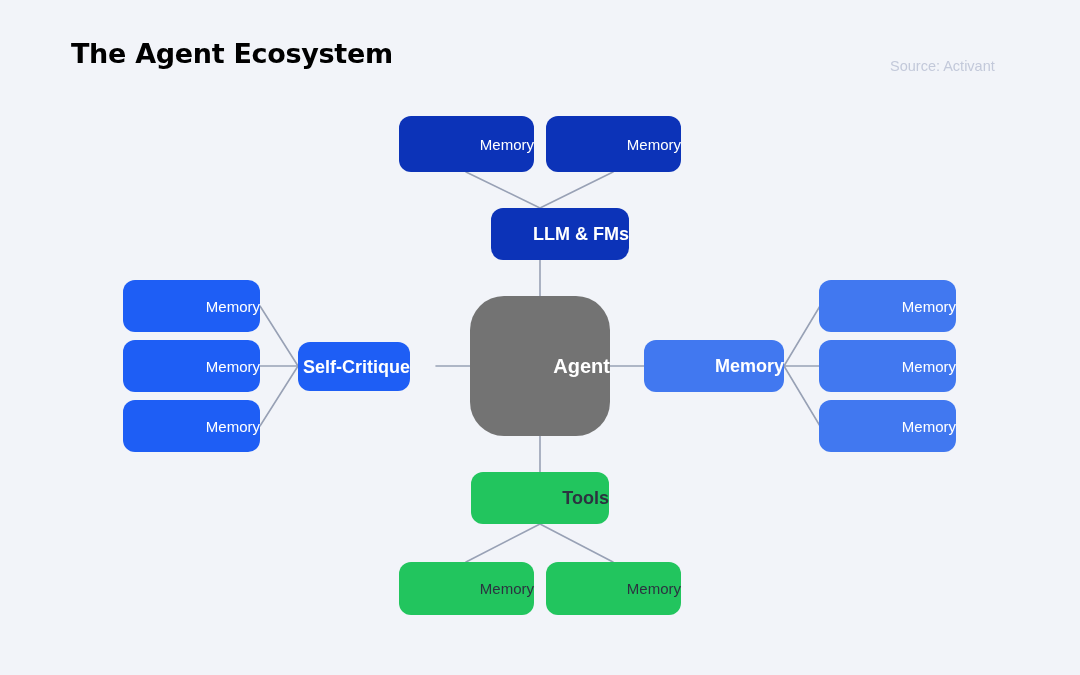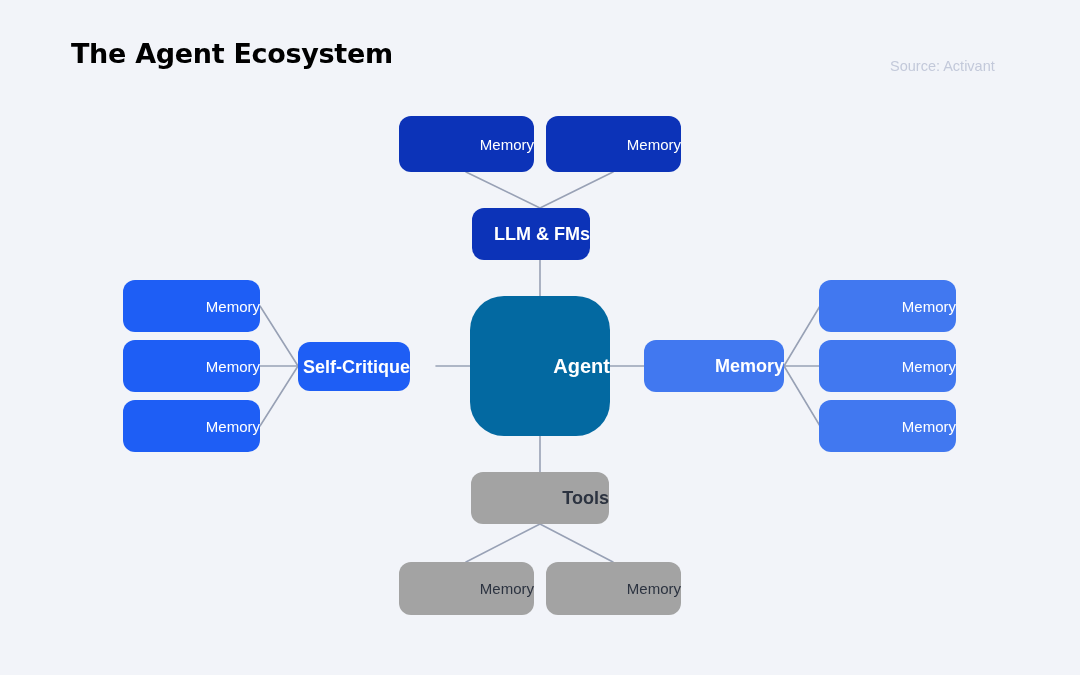--- a/index.html
+++ b/index.html
@@ -55,22 +55,22 @@
     border-radius: 12px;
     font-size: 15px;
     line-height: 1;
     text-align: center;
     white-space: nowrap;
   }
   
   .tier-navy   { background: #0c33b8; color: #ffffff; }
   .tier-royal  { background: #1e5ef5; color: #ffffff; }
   .tier-medium { background: #4178f0; color: #ffffff; }
-  .tier-sky    { background: #a3a3a3; color: #2c3340; padding-left: 20px; }
-  .tier-dark   { background: #0369a1; color: #ffffff; border-radius: 34px; }
+  .tier-sky    { background: #22c55e; color: #2c3340; padding-left: 20px; }
+  .tier-dark   { background: #737373; color: #ffffff; border-radius: 34px; }
 
   .bold { font-weight: bold; }
   .big  { font-size: 18px; }
   .reg  { font-weight: normal; }
 </style>
 </head>
 <body>
 
 <div id="canvas">
 
@@ -103,21 +103,21 @@
       <line x1="540" y1="524" x2="613" y2="562"></line>
     </g>
   </svg>
 
   <div class="node tier-navy reg" style="left:399px; top:116px; width:135px; height:56px;">
     <span>Memory</span>
   </div>
   <div class="node tier-navy reg" style="left:546px; top:116px; width:135px; height:56px;">
     <span>Memory</span>
   </div>
-  <div class="node tier-navy bold big" style="left:472px; top:208px; width:118px; height:52px;">
+  <div class="node tier-navy bold big" style="left:491px; top:208px; width:138px; height:52px;">
     <span>LLM &amp; FMs</span>
   </div>
 
   <div class="node tier-dark bold" style="left:470px; top:296px; width:140px; height:140px; font-size:20px;">
     <span>Agent</span>
   </div>
 
   <div class="node tier-royal reg" style="left:123px; top:280px; width:137px; height:52px;">
     <span>Memory</span>
   </div>

